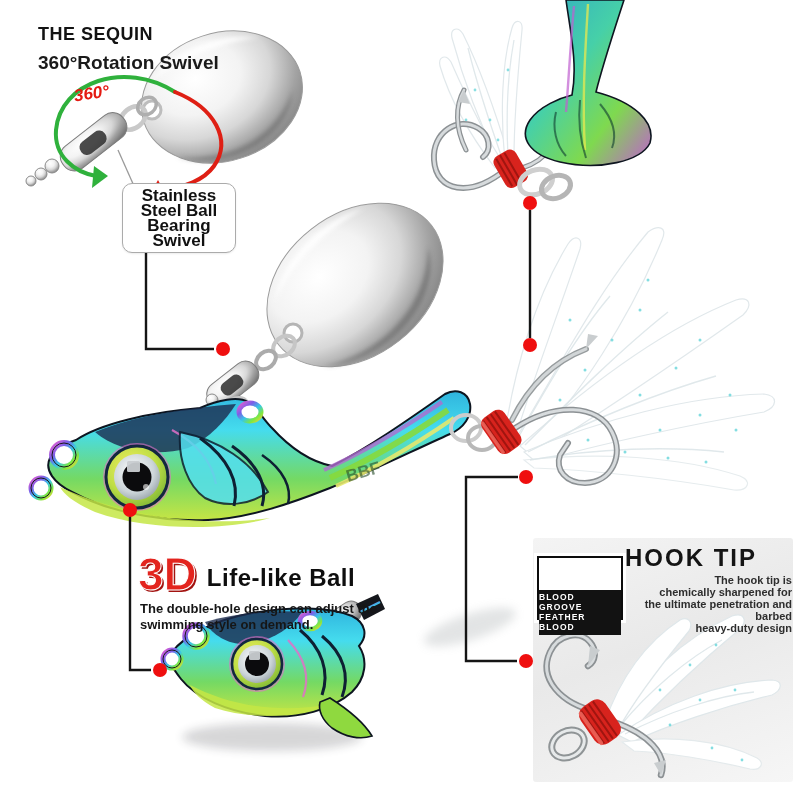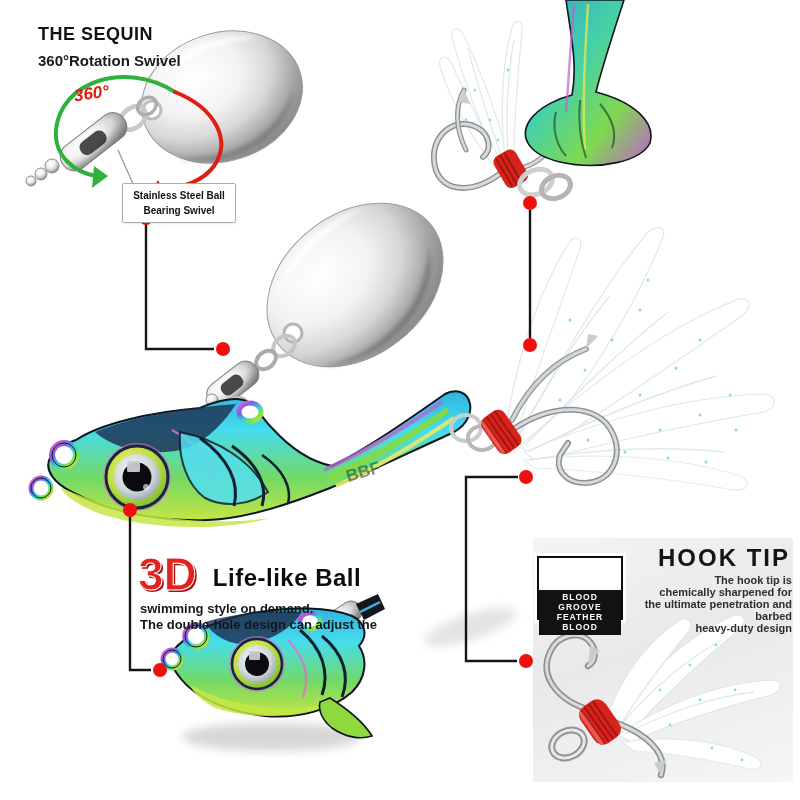--- a/index.html
+++ b/index.html
@@ -3,46 +3,46 @@
 <meta charset="utf-8">
 <style>
   html,body{margin:0;padding:0;background:#fff;}
   .stage{position:relative;width:800px;height:800px;background:#fff;overflow:hidden;
          font-family:"Liberation Sans", sans-serif;}
   .stage *{box-sizing:border-box;}
   svg.art{position:absolute;left:0;top:0;z-index:1;}
   .txt{position:absolute;z-index:2;}
 
   .seq-title{left:38px;top:24px;font-size:18px;font-weight:800;letter-spacing:.5px;color:#121212;}
-  .seq-sub{left:38px;top:52px;font-size:15px;font-weight:700;color:#1a1a1a;}
+  .seq-sub{left:38px;top:52px;font-size:19px;font-weight:700;color:#1a1a1a;}
   .rot360{left:74px;top:84px;font-size:17px;font-weight:800;font-style:italic;color:#e41a12;
           transform:rotate(-8deg);}
 
   .callout-box{left:122px;top:183px;width:114px;padding:4px 4px;background:#fff;
-               border:1.5px solid #ababab;border-radius:2px;text-align:center;
-               font-size:10px;line-height:15px;font-weight:700;color:#111;
+               border:1.5px solid #ababab;border-radius:10px;text-align:center;
+               font-size:17px;line-height:15px;font-weight:700;color:#111;
                box-shadow:0 1px 2px rgba(0,0,0,.08);}
 
-  .eyes-head{left:138px;top:552px;display:flex;align-items:flex-end;gap:16px;}
+  .eyes-head{left:138px;top:552px;display:flex;align-items:flex-end;gap:10px;}
   .threeD{font-size:46px;line-height:44px;font-weight:800;color:#e3241e;
           -webkit-text-stroke:1px #ffffff;text-shadow:2px 2px 0 #a31310;}
   .eyes-title{font-size:24px;font-weight:800;color:#0e0e0e;padding-bottom:4px;letter-spacing:.5px;}
   .eyes-desc{left:140px;top:601px;font-size:13px;line-height:15.5px;font-weight:700;color:#161616;}
 
   .hook-panel-bg{position:absolute;z-index:0;left:533px;top:538px;width:260px;height:244px;
                  border-radius:3px;background:linear-gradient(160deg,#f4f4f4 0%,#e9e9e9 45%,#f6f6f6 100%);}
-  .hook-title{left:625px;top:544px;width:165px;text-align:right;font-size:24px;font-weight:800;
+  .hook-title{left:625px;top:544px;width:165px;text-align:left;font-size:24px;font-weight:800;
               letter-spacing:2px;color:#141414;}
   .hook-desc{left:612px;top:574px;width:180px;text-align:right;font-size:11px;line-height:12px;
              font-weight:600;color:#2e2e2e;}
   .inset{left:537px;top:556px;width:86px;height:64px;background:#fff;border:2px solid #0c0c0c;
          box-shadow:0 0 0 3px #fff;display:flex;flex-direction:column;}
   .inset-img{flex:1;overflow:hidden;background:#fff;}
   .inset-label{background:#121212;color:#fff;font-size:8.5px;line-height:10px;font-weight:700;
-               letter-spacing:1px;text-align:center;padding:2px 0 3px;margin-top:32px;}
+               letter-spacing:1px;text-align:left;padding:2px 0 3px;margin-top:32px;}
 </style>
 </head>
 <body>
 
 <div class="stage">
 
   <div class="hook-panel-bg"></div>
 
   <svg class="art" width="800" height="800" viewBox="0 0 800 800">
     <defs>
@@ -374,22 +374,22 @@
   <div class="txt callout-box">
     <div>Stainless Steel Ball</div>
     <div>Bearing Swivel</div>
   </div>
 
   <div class="txt eyes-head">
     <span class="threeD">3D</span>
     <span class="eyes-title">Life-like Ball</span>
   </div>
   <div class="txt eyes-desc">
+    <div>The double-hole design can adjust the</div>
     <div>swimming style on demand.</div>
-    <div>The double-hole design can adjust the</div>
   </div>
 
   <div class="txt hook-title">HOOK TIP</div>
   <div class="txt hook-desc">
     <div>The hook tip is</div>
     <div>chemically sharpened for</div>
     <div>the ultimate penetration and barbed</div>
     <div>heavy-duty design</div>
   </div>
 

